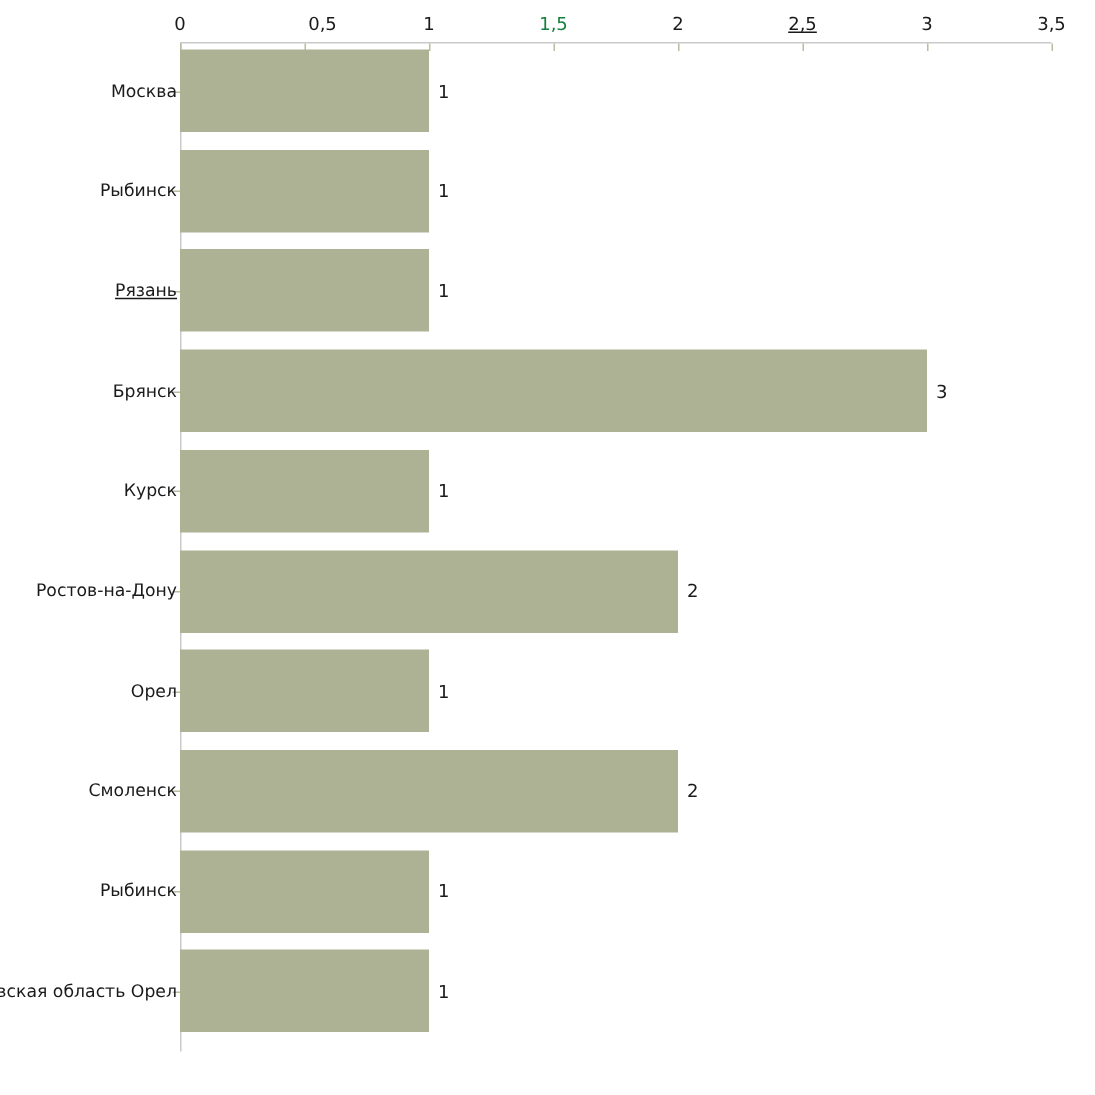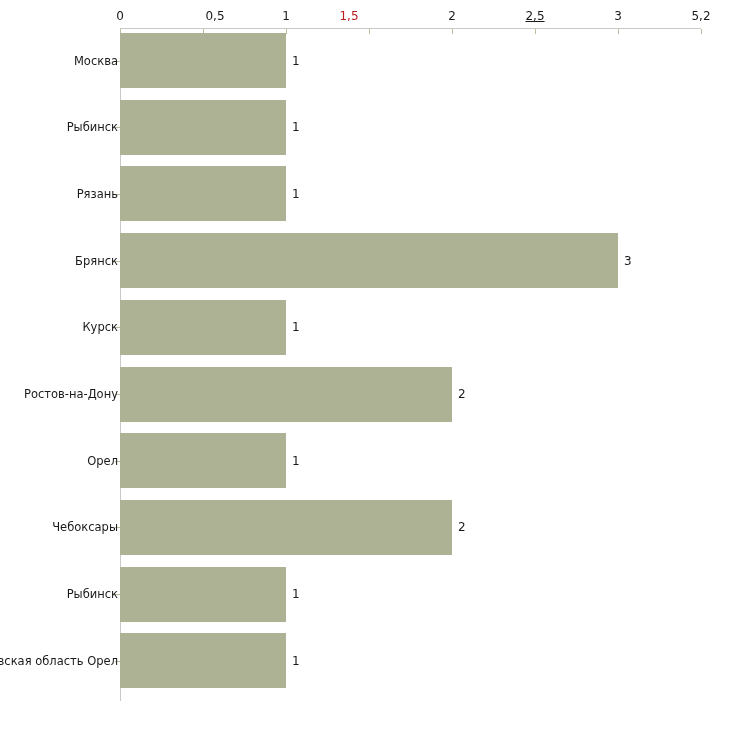--- a/index.html
+++ b/index.html
@@ -107,48 +107,48 @@
     <div class="y-axis-line"></div>
 
     <div id="x-ticks-container">
         <div class="x-tick" style="left: 120px; background: rgb(185, 188, 158);"></div>
         <div class="x-tick-label" style="left: 120px; color: rgb(26, 26, 26);">0</div>
         <div class="x-tick" style="left: 203px; background: rgb(185, 188, 158);"></div>
         <div class="x-tick-label" style="left: 203px; color: rgb(26, 26, 26); margin-left: 12px;">0,5</div>
         <div class="x-tick" style="left: 286px; background: rgb(185, 188, 158);"></div>
         <div class="x-tick-label" style="left: 286px; color: rgb(26, 26, 26);">1</div>
         <div class="x-tick" style="left: 369px; background: rgb(185, 188, 158);"></div>
-        <div class="x-tick-label" style="left: 349px; color: #b91c1c;">1,5</div>
+        <div class="x-tick-label" style="left: 369px; color: #15803d;">1,5</div>
         <div class="x-tick" style="left: 452px; background: rgb(185, 188, 158);"></div>
         <div class="x-tick-label" style="left: 452px; color: rgb(26, 26, 26);">2</div>
         <div class="x-tick" style="left: 535px; background: rgb(185, 188, 158);"></div>
         <div class="x-tick-label" style="left: 535px; color: rgb(26, 26, 26); text-decoration: underline;">2,5</div>
         <div class="x-tick" style="left: 618px; background: rgb(185, 188, 158);"></div>
         <div class="x-tick-label" style="left: 618px; color: rgb(26, 26, 26);">3</div>
         <div class="x-tick" style="left: 701px; background: rgb(185, 188, 158);"></div>
-        <div class="x-tick-label" style="left: 701px; color: rgb(26, 26, 26);">5,2</div>
+        <div class="x-tick-label" style="left: 701px; color: rgb(26, 26, 26);">3,5</div>
       </div>
 
     <div id="y-ticks-container">
         <div class="y-tick" style="top: 61px; background: rgb(185, 188, 158);"></div>
         <div class="y-tick-label" style="top: 60.5px; color: rgb(26, 26, 26);">Москва</div>
         <div class="y-tick" style="top: 127px; background: rgb(185, 188, 158);"></div>
         <div class="y-tick-label" style="top: 127.2px; color: rgb(26, 26, 26);">Рыбинск</div>
         <div class="y-tick" style="top: 194px; background: rgb(185, 188, 158);"></div>
-        <div class="y-tick-label" style="top: 193.9px; color: rgb(26, 26, 26);">Рязань</div>
+        <div class="y-tick-label" style="top: 193.9px; color: rgb(26, 26, 26); text-decoration: underline;">Рязань</div>
         <div class="y-tick" style="top: 261px; background: rgb(185, 188, 158);"></div>
         <div class="y-tick-label" style="top: 260.6px; color: rgb(26, 26, 26);">Брянск</div>
         <div class="y-tick" style="top: 327px; background: rgb(185, 188, 158);"></div>
         <div class="y-tick-label" style="top: 327.3px; color: rgb(26, 26, 26);">Курск</div>
         <div class="y-tick" style="top: 394px; background: rgb(185, 188, 158);"></div>
         <div class="y-tick-label" style="top: 394px; color: rgb(26, 26, 26);">Ростов-на-Дону</div>
         <div class="y-tick" style="top: 461px; background: rgb(185, 188, 158);"></div>
         <div class="y-tick-label" style="top: 460.7px; color: rgb(26, 26, 26);">Орел</div>
         <div class="y-tick" style="top: 527px; background: rgb(185, 188, 158);"></div>
-        <div class="y-tick-label" style="top: 527.4px; color: rgb(26, 26, 26);">Чебоксары</div>
+        <div class="y-tick-label" style="top: 527.4px; color: rgb(26, 26, 26);">Смоленск</div>
         <div class="y-tick" style="top: 594px; background: rgb(185, 188, 158);"></div>
         <div class="y-tick-label" style="top: 594.1px; color: rgb(26, 26, 26);">Рыбинск</div>
         <div class="y-tick" style="top: 661px; background: rgb(185, 188, 158);"></div>
         <div class="y-tick-label" style="top: 660.8px; color: rgb(26, 26, 26);">овская область Орел</div>
       </div>
 
     <div id="bars-container">
         <div class="bar" title="Москва: 1" style="top: 33px; height: 55px; width: 166px; background: rgb(173, 178, 148);"></div>
         <div class="bar-value-label" style="left: 292px; top: 60.5px; color: rgb(26, 26, 26);">1</div>
         <div class="bar" title="Смоленск: 1" style="top: 99.7px; height: 55px; width: 166px; background: rgb(173, 178, 148);"></div>

